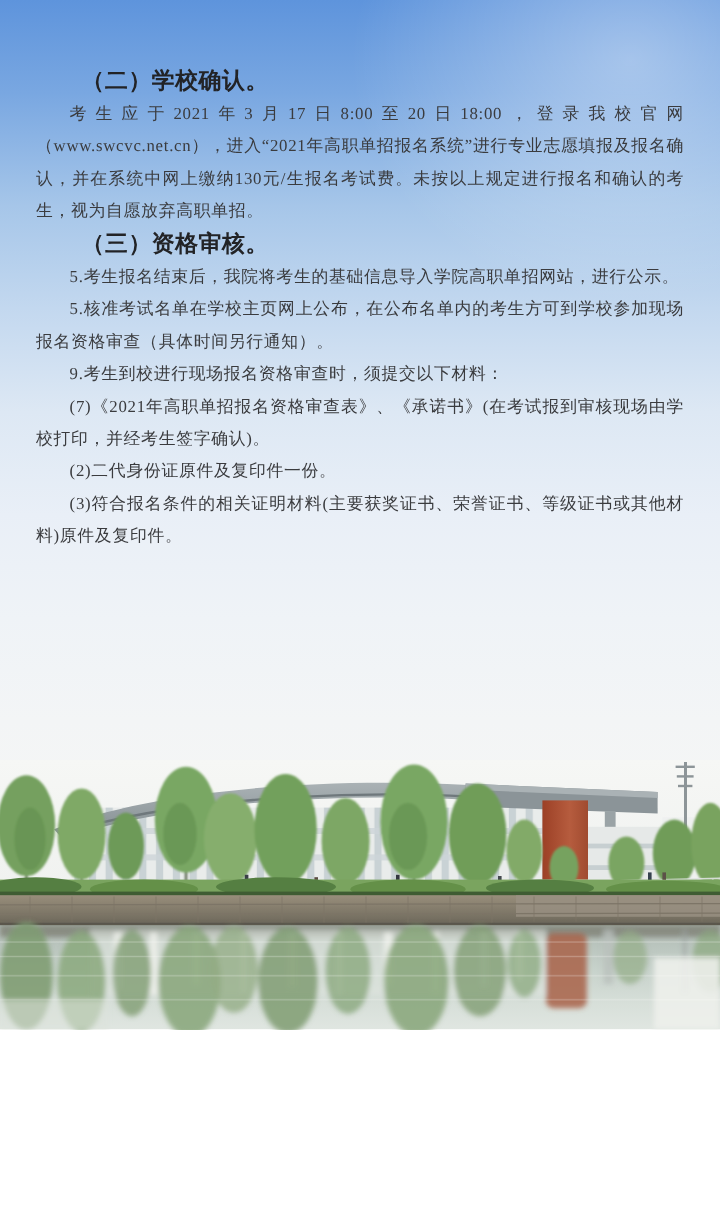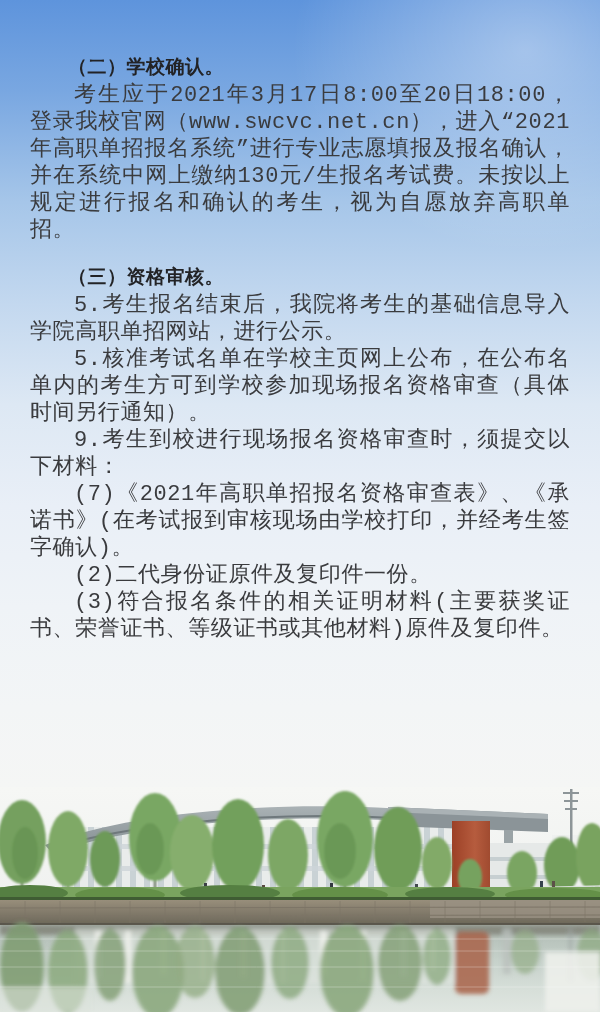--- a/index.html
+++ b/index.html
@@ -1,34 +1,34 @@
 <!DOCTYPE html>
 <html><head>
 <meta charset="utf-8">
 <style>
   html,body { margin:0; padding:0; }
   .page {
-    position:relative; width:600px; height:1012px; overflow:hidden;
-    font-family:Liberation Mono, monospace;
+    position:relative; width:600px; height:858px; overflow:hidden;
+    font-family:Liberation Serif, serif;
     background:linear-gradient(180deg,
       #5e94dc 0%, #79a7e1 9%, #a6c6e9 20%, #c3d8ef 30%,
       #dde8f4 40%, #e9eff7 50%, #eff3f7 60%, #f3f5f6 70%, #f5f6f5 78%, #f6f7f5 100%);
   }
   .cloud-streak {
     position:absolute; top:0; right:0; width:340px; height:280px; pointer-events:none;
     background:radial-gradient(ellipse at 78% 18%, rgba(255,255,255,.38), rgba(255,255,255,0) 62%);
   }
   .content { position:absolute; top:0; left:0; right:0; padding:54px 30px 0 30px; }
-  .sec + .sec { margin-top:20px; }
+  .sec + .sec { }
   .sec-heading {
     margin:0; font-size:19px; line-height:28px; font-weight:bold;
     color:#222326; text-indent:2em; letter-spacing:.5px;
   }
   .para {
-    margin:0; font-size:22px; line-height:27px; color:#3a3b3e;
+    margin:0; font-size:14px; line-height:27px; color:#3a3b3e;
     text-indent:2em; text-align:justify; letter-spacing:.6px;
   }
   .photo { position:absolute; left:0; bottom:0; width:600px; height:225px; margin:0; }
   .photo svg { display:block; }
 </style>
 </head>
 <body>
 
 <div class="page">
   <div class="cloud-streak"></div>

